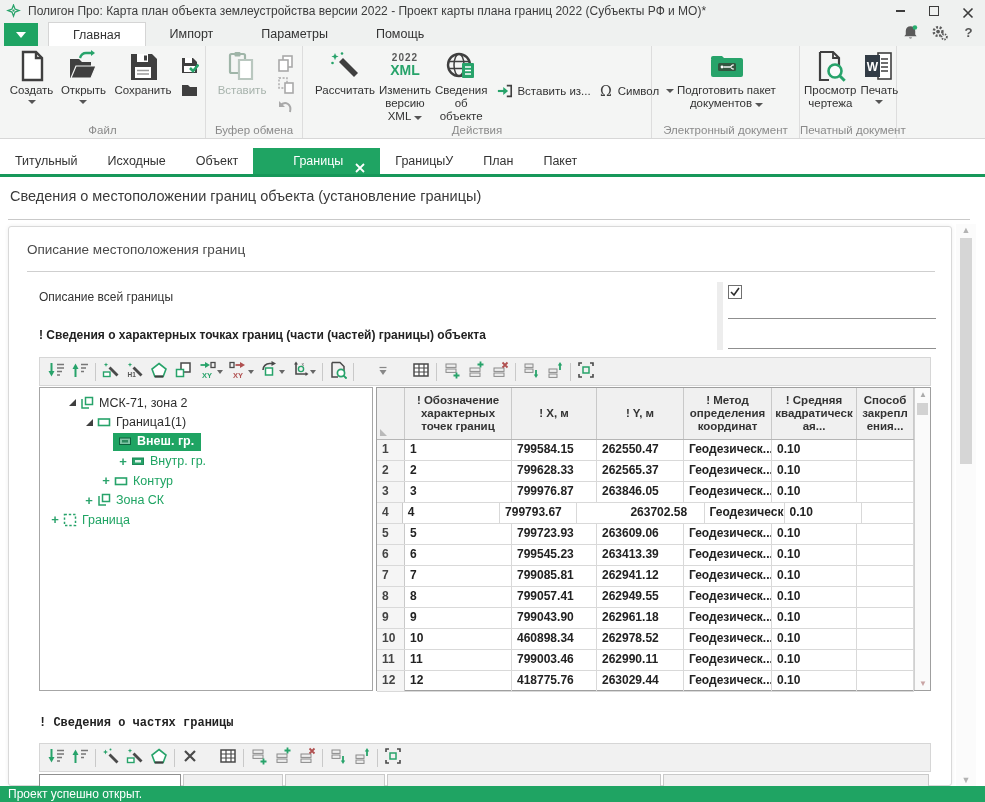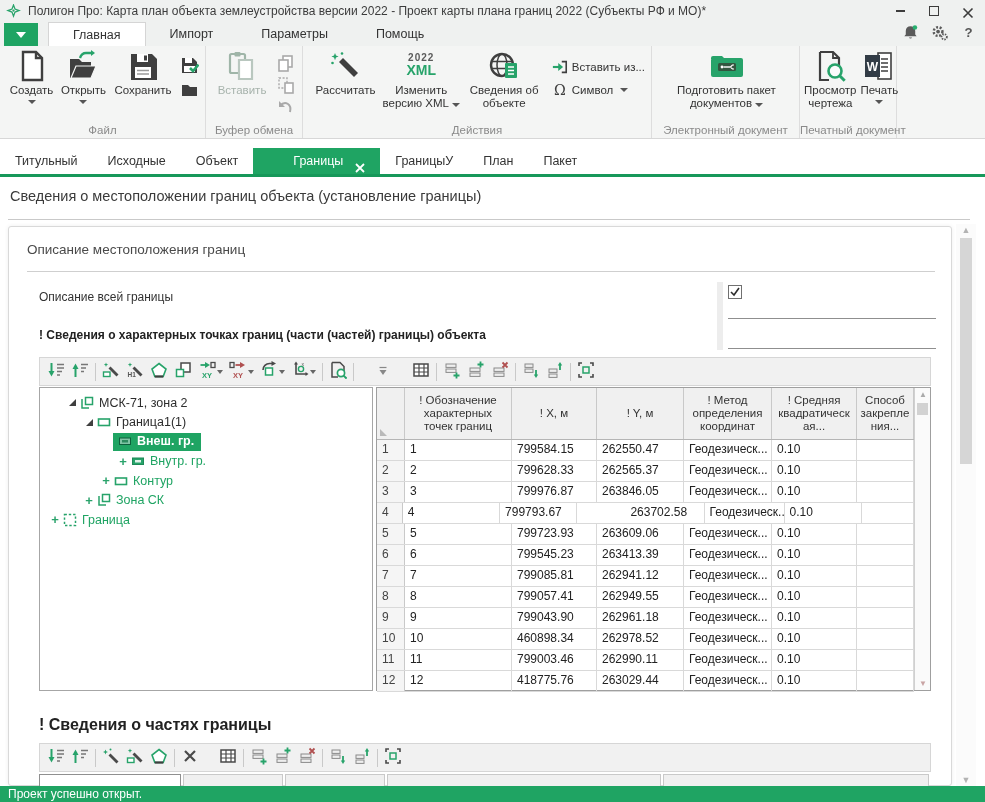--- a/index.html
+++ b/index.html
@@ -33,21 +33,21 @@
   .grp-label { position:absolute; bottom:2px; left:0; right:0; text-align:center; font-size:11.5px; color:#8a8a8a; white-space:nowrap; }
   .rbtns { display:flex; padding:4px 6px 0 8px; gap:4px; }
   .rbtn { display:flex; flex-direction:column; align-items:center; }
   .rbtn .icon32 { width:32px; height:32px; margin-bottom:2px; }
   .rlabel { font-size:11.5px; line-height:1.12; text-align:center; color:#333; }
   .rlabel.disabled { color:#a7b3ac; }
   .caret-dn { width:0; height:0; border-left:4px solid transparent; border-right:4px solid transparent; border-top:4px solid #555; margin-top:3px; }
   .caret-inline { display:inline-block; width:0; height:0; border-left:4px solid transparent; border-right:4px solid transparent; border-top:4px solid #555; margin-left:3px; }
   .small-stack { display:flex; flex-direction:column; gap:5px; padding-top:6px; margin-left:2px; }
   .sbtn { width:19px; height:19px; }
-  .hstack { display:flex; flex-direction:column; gap:7px; padding-top:9px; margin-left:6px; }
+  .hstack { display:flex; flex-direction:row; gap:7px; padding-top:9px; margin-left:6px; }
   .hrow { display:flex; align-items:center; gap:4px; font-size:11.5px; color:#333; white-space:nowrap; }
   .icon16 { width:16px; height:16px; }
   .xml-icon { display:flex; flex-direction:column; align-items:center; justify-content:center; width:44px; height:32px; margin-bottom:2px; }
   .xml-top { font-size:10px; font-weight:bold; color:#5a5a5a; letter-spacing:1px; line-height:1; }
   .xml-bot { font-size:14px; font-weight:bold; color:#27a36a; line-height:1.1; }
 
   
   .doc-tabrow { position:absolute; left:0; top:148px; width:985px; height:26px; background:#fff; display:flex; }
   .dtab { padding:0 15px; line-height:26px; font-size:12.5px; color:#333; display:flex; align-items:center; }
   .dtab.active { background:#1fa463; color:#fff;padding-left:40px; }
@@ -62,21 +62,21 @@
   .card { position:absolute; left:8px; top:226px; width:944px; height:560px; background:#fff; border:1px solid #d9d9d9; border-radius:3px; box-shadow:0 0 4px rgba(0,0,0,.07); }
   .panel-title { position:absolute; left:18px; top:15px; font-size:13.5px; color:#4a4a4a; }
   .panel-divider { position:absolute; left:18px; top:44px; width:908px; height:1px; background:#cfcfcf; }
   .whole-label { position:absolute; left:30px; top:63px; font-size:12px; color:#333; }
   .vsep { position:absolute; left:708px; top:55px; width:6px; height:68px; background:#ededed; }
   .chk { position:absolute; left:719px; top:58px; width:14px; height:14px; border:1px solid #707070; background:#fff; }
   .chk svg { width:12px; height:12px; display:block; }
   .uline1 { position:absolute; left:719px; top:91px; width:208px; height:1px; background:#8f8f8f; }
   .uline2 { position:absolute; left:719px; top:121px; width:208px; height:1px; background:#8f8f8f; }
   .points-title { position:absolute; left:30px; top:101px; font-size:12px; font-weight:bold; color:#222; }
-  .parts-title { position:absolute; left:30px; top:489px; font-size:16px; font-weight:bold; color:#222; }
+  .parts-title { position:absolute; left:30px; top:489px; font-size:12px; font-weight:bold; color:#222;font-family:Liberation Mono, monospace; }
 
   
   .toolbar { position:absolute; left:30px; width:892px; height:29px; background:#f1f1f1; border:1px solid #d6d6d6; display:flex; align-items:center; padding:0 4px; }
   .toolbar1 { top:130px; } .toolbar2 { top:516px; }
   .tbtn { width:24px; height:24px; display:flex; align-items:center; justify-content:center; }
   .tbtn svg { width:18px; height:18px; }
   .tbtn .tb-caret { width:0; height:0; border-left:3px solid transparent; border-right:3px solid transparent; border-top:4px solid #666; margin-left:1px; }
   .tbtn.w-caret { width:31px; }
   .tsep { width:1px; height:18px; background:#c9c9c9; margin:0 3px; }
   .tgap { width:14px; }
@@ -90,21 +90,21 @@
   .exp-plus { color:#2aa36b; font-weight:bold; font-size:13px; line-height:13px; }
   .ticon { width:15px; height:14px; margin:0 4px 0 1px; flex:0 0 auto; }
   .ticon svg { width:14px; height:14px; display:block; }
   .tlabel { white-space:nowrap; color:#2d2d2d; }
   .tlabel.green { color:#1fa463; }
   .tree-sel { display:inline-flex; align-items:center; background:#1fa463; padding:1.5px 7px 2.5px 4px; }
   .tree-sel .tlabel { color:#fff; font-weight:bold; }
 
   
   .ptable { position:absolute; left:367px; top:160px; width:555px; height:304px; border:1px solid #9f9f9f; background:#fff; display:flex; }
-  .pt-main { width:537px; }
+  .pt-main { width:537px;font-weight:bold; }
   .pt-head { display:flex; height:52px; background:#f0f0f0; border-bottom:1px solid #b5b5b5; }
   .th { border-right:1px solid #c9c9c9; font-size:11.5px; color:#333; text-align:center; display:flex; align-items:center; justify-content:center; padding:1px 3px; line-height:1.15; overflow-wrap:anywhere; overflow:hidden; }
   .th.num { position:relative; }
   .th.num:after { content:""; position:absolute; left:3px; bottom:3px; width:0; height:0; border-left:7px solid transparent; border-bottom:7px solid #b9b9b9; transform:scaleX(-1); }
   .pt-row { display:flex; height:21px; border-bottom:1px solid #d9d9d9; }
   .td { border-right:1px solid #d9d9d9; font-size:12px; color:#222; padding:2px 0 0 5px; white-space:nowrap; overflow:hidden; }
   .td.rownum { background:#f5f5f5; border-right:1px solid #c9c9c9; color:#444; }
   .pt-scroll { width:16px; background:#fafafa; border-left:1px solid #d0d0d0; position:relative; }
   .arr { position:absolute; left:0; width:16px; text-align:center; font-size:8px; color:#aaa; }
   .pt-thumb { position:absolute; left:2px; top:15px; width:11px; height:12px; background:#d2d2d2; }

